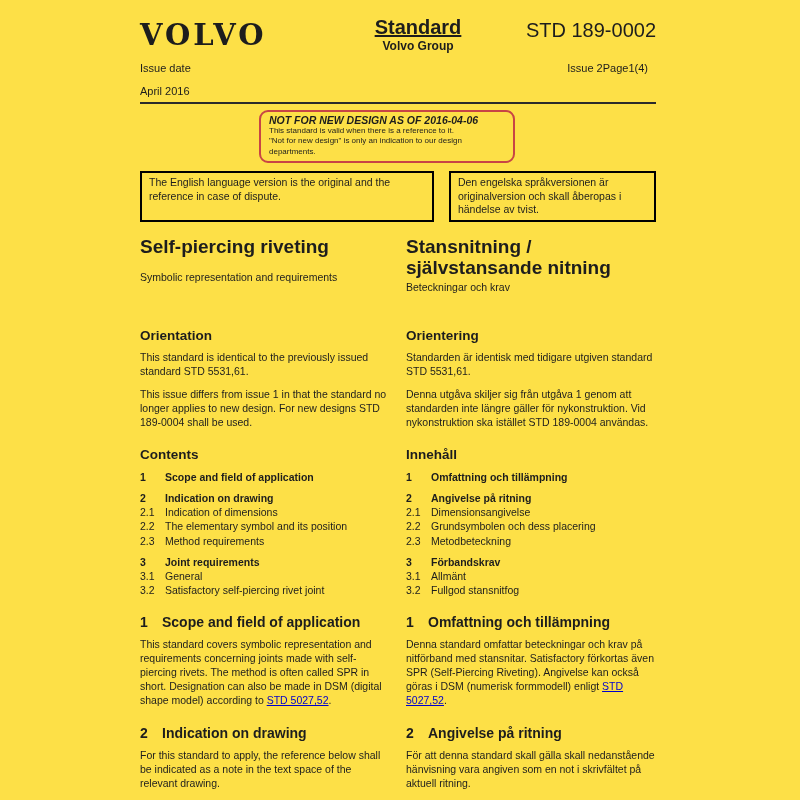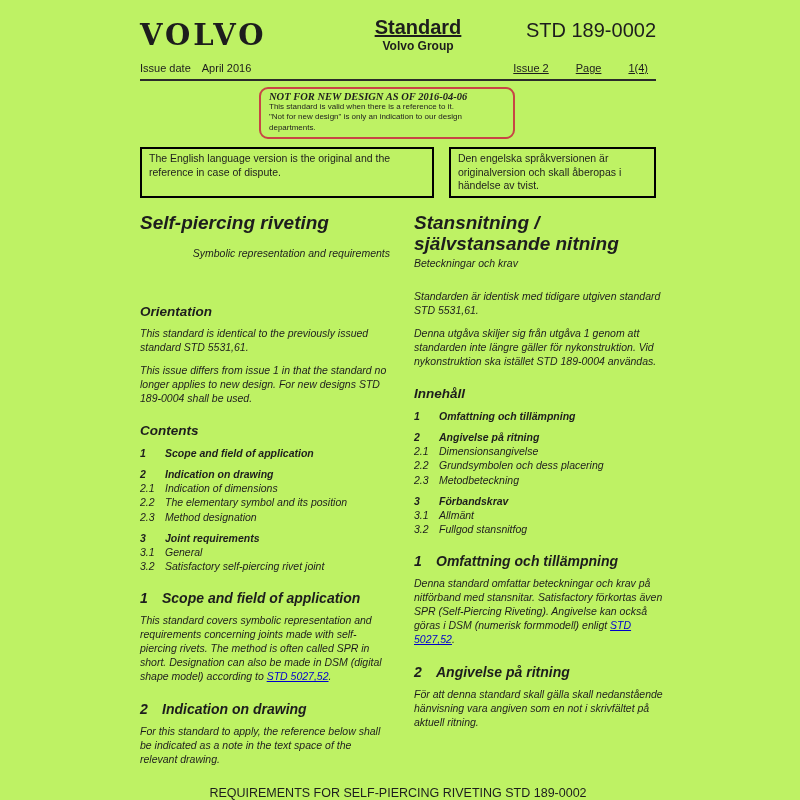--- a/index.html
+++ b/index.html
@@ -1,50 +1,50 @@
 <!DOCTYPE html>
 <html><head>
 <meta charset="utf-8">
 <style>
   * { margin:0; padding:0; box-sizing:border-box; }
   html,body { background:#ffffff; }
   .page {
-    width:800px; height:800px; background:#bef264; position:relative; overflow:hidden;
+    width:800px; height:800px; background:#fde047; position:relative; overflow:hidden;
     font-family:"Liberation Sans", sans-serif; color:#1d1d1d;
   }
   .doc { position:absolute; left:140px; top:16px; width:516px; }
 
   
   .hdr { display:grid; grid-template-columns:190px 1fr 150px; align-items:start; }
   .logo { font-family:"DejaVu Serif", serif; font-weight:bold; font-size:29px; letter-spacing:3px; line-height:1; padding-top:5px; }
   .hdr-center { text-align:center; }
   .hdr-type { font-size:20px; font-weight:bold; line-height:1.15;text-decoration:underline; }
   .hdr-org { font-size:12px; font-weight:bold; }
   .hdr-num { font-size:20px; font-weight:normal; text-align:right; padding-top:3px; white-space:nowrap; }
 
   .meta { display:flex; font-size:11px; margin-top:9px; padding-bottom:5px; border-bottom:2px solid #2b2b2b; }
-  .meta-left { display:flex; gap:11px; }
-  .meta-right { margin-left:auto; display:flex; gap:27px; padding-right:8px;text-decoration:underline; }
+  .meta-left { display:flex; gap:11px;flex-direction:column; }
+  .meta-right { margin-left:auto; display:flex; padding-right:8px; }
 
   
   .notice { width:256px; margin-top:6px; margin-left:119px; border:2px solid #c84545; border-radius:9px; padding:2px 8px 4px; }
-  .notice-title { font-size:10.5px; font-weight:bold; font-style:italic; white-space:nowrap;font-family:Liberation Serif, serif; }
+  .notice-title { font-size:10.5px; font-weight:bold; font-style:italic; white-space:nowrap; }
   .notice-line { font-size:8px; line-height:1.3; }
 
   
   .langrow { display:flex; gap:15px; margin-top:8px; }
   .langbox { border:2.5px solid #000; padding:3px 7px; font-size:10.5px; line-height:1.3; width:301px; min-height:34px; }
   .langbox.sv { width:212px; }
 
   
-  .cols { display:grid; grid-template-columns:250px 250px; column-gap:24px; margin-top:14px;font-style:italic; }
+  .cols { display:grid; grid-template-columns:250px 250px; column-gap:16px; margin-top:14px; }
   .titleblock { height:78px; }
   .title { font-size:19px; font-weight:bold; line-height:1.12; }
   .subtitle { font-size:10.5px; }
-  .subtitle.after-one-line { margin-top:14px;text-align:right; }
+  .subtitle.after-one-line { margin-top:14px; }
   .subtitle.after-two-line { margin-top:2px; }
 
   .h2 { font-size:13.5px; font-weight:bold; margin:14px 0 8px; }
   .h2.contents { margin-top:17px; }
   .body-p { font-size:10.5px; line-height:1.33; margin-bottom:9px; }
 
   .toc { font-size:10.5px; }
   .toc-row { display:flex; line-height:1.35; }
   .toc-row.space-before { margin-top:7px; }
   .toc-row.bold { font-weight:bold; }
@@ -125,21 +125,21 @@
               <span class="toc-label">Indication of dimensions</span>
             </div>
 
             <div class="toc-row">
               <span class="toc-num">2.2</span>
               <span class="toc-label">The elementary symbol and its position</span>
             </div>
 
             <div class="toc-row">
               <span class="toc-num">2.3</span>
-              <span class="toc-label">Method designation</span>
+              <span class="toc-label">Method requirements</span>
             </div>
 
             <div class="toc-row bold space-before">
               <span class="toc-num">3</span>
               <span class="toc-label">Joint requirements</span>
             </div>
 
             <div class="toc-row">
               <span class="toc-num">3.1</span>
               <span class="toc-label">General</span>
@@ -163,20 +163,21 @@
         </div>
         <p class="body-p">For this standard to apply, the reference below shall be indicated as a note in the text space of the relevant drawing.</p>
       </div>
 
       <div class="col">
         <div class="titleblock">
           <div class="title">Stansnitning / självstansande nitning</div>
           <div class="subtitle after-two-line">Beteckningar och krav</div>
         </div>
 
+        <div class="h2">Orientering</div>
         <p class="body-p">Standarden är identisk med tidigare utgiven standard STD 5531,61.</p>
         <p class="body-p">Denna utgåva skiljer sig från utgåva 1 genom att standarden inte längre gäller för nykonstruktion. Vid nykonstruktion ska istället STD 189-0004 användas.</p>
 
         <div class="h2 contents">Innehåll</div>
         <div class="toc">
 
             <div class="toc-row bold space-before">
               <span class="toc-num">1</span>
               <span class="toc-label">Omfattning och tillämpning</span>
             </div>

